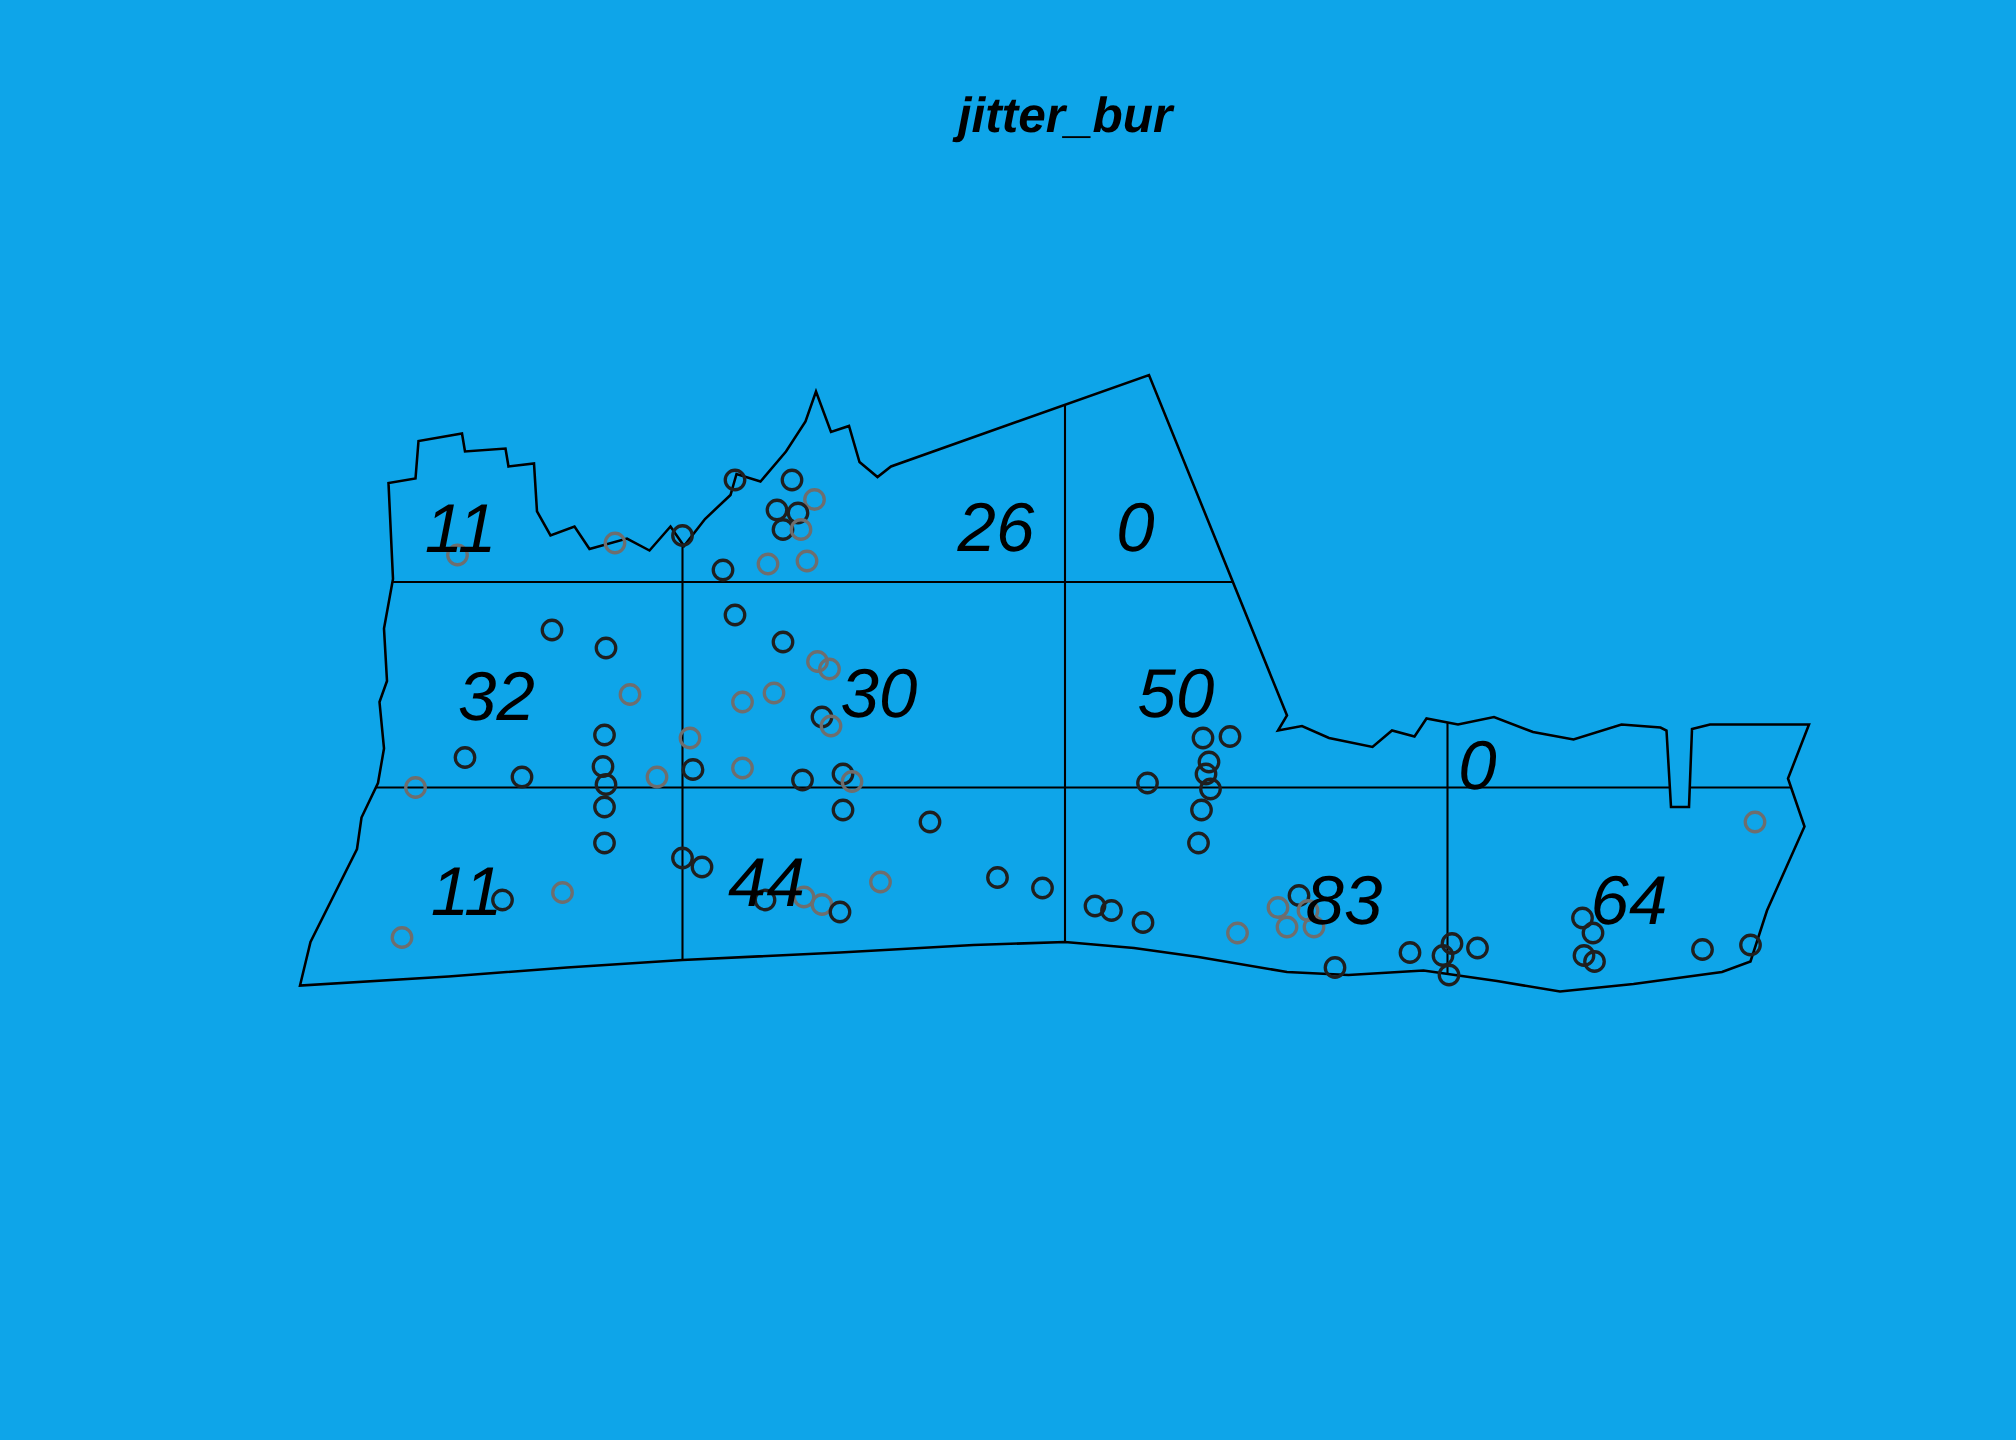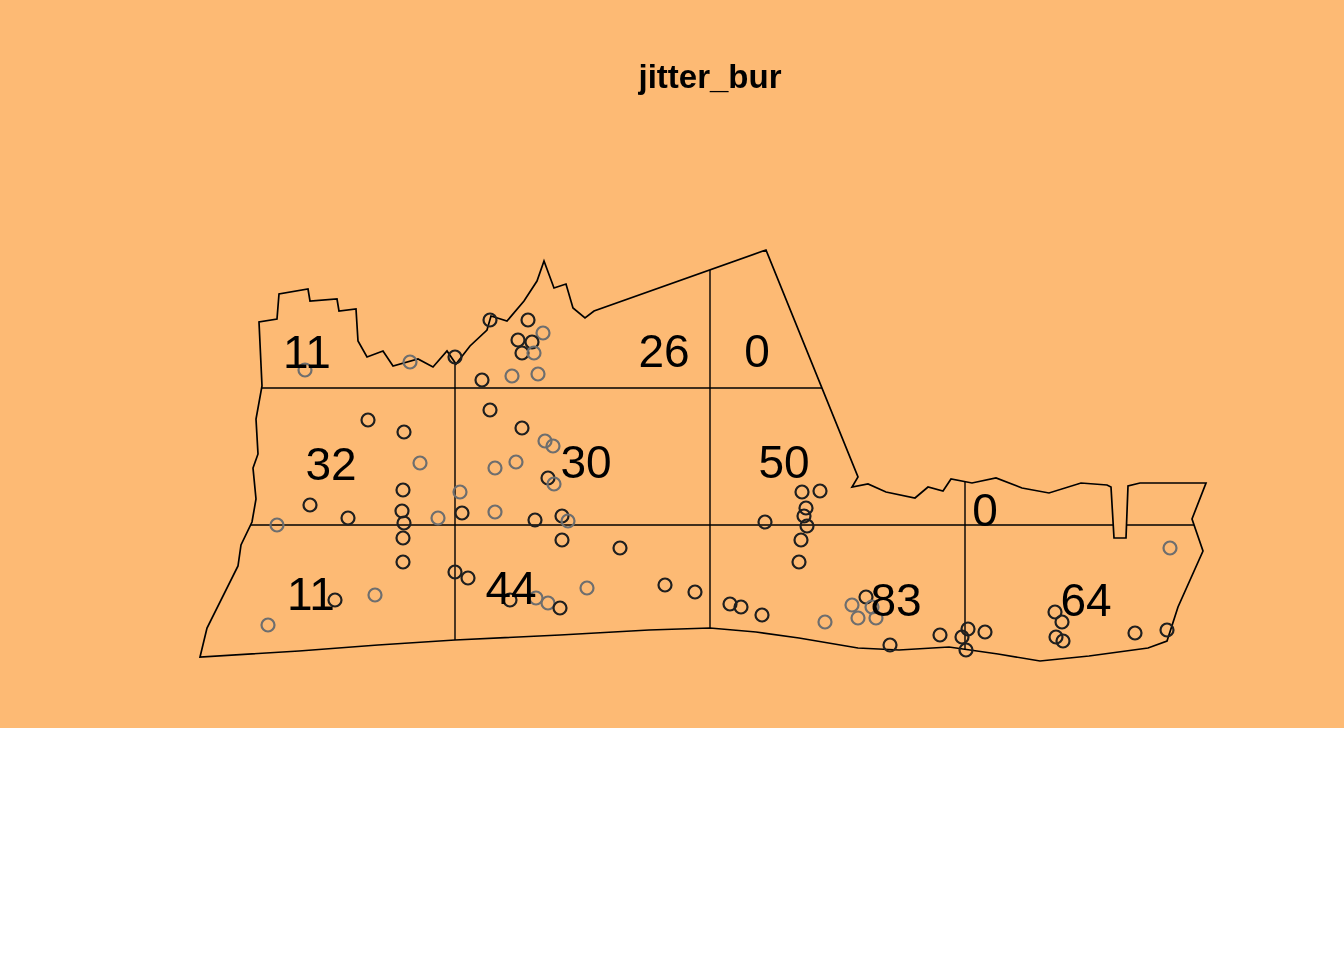--- a/index.html
+++ b/index.html
@@ -4,24 +4,25 @@
 <style>
   
   html, body {
     margin: 0;
     padding: 0;
     background: #ffffff;
   }
   .canvas {
     position: relative;
     width: 1344px;
-    height: 728px;
-    background: #fdba74;
+    height: 960px;
+    background: #0ea5e9;
     overflow: hidden;
     font-family: "Liberation Sans", "DejaVu Sans", sans-serif;
+    font-style: italic;
   }
   svg { display: block; }
   svg text {
     font-family: "Liberation Sans", "DejaVu Sans", sans-serif;
   }
   .plot-title { font-weight: bold; }
 </style>
 </head>
 <body>
 

